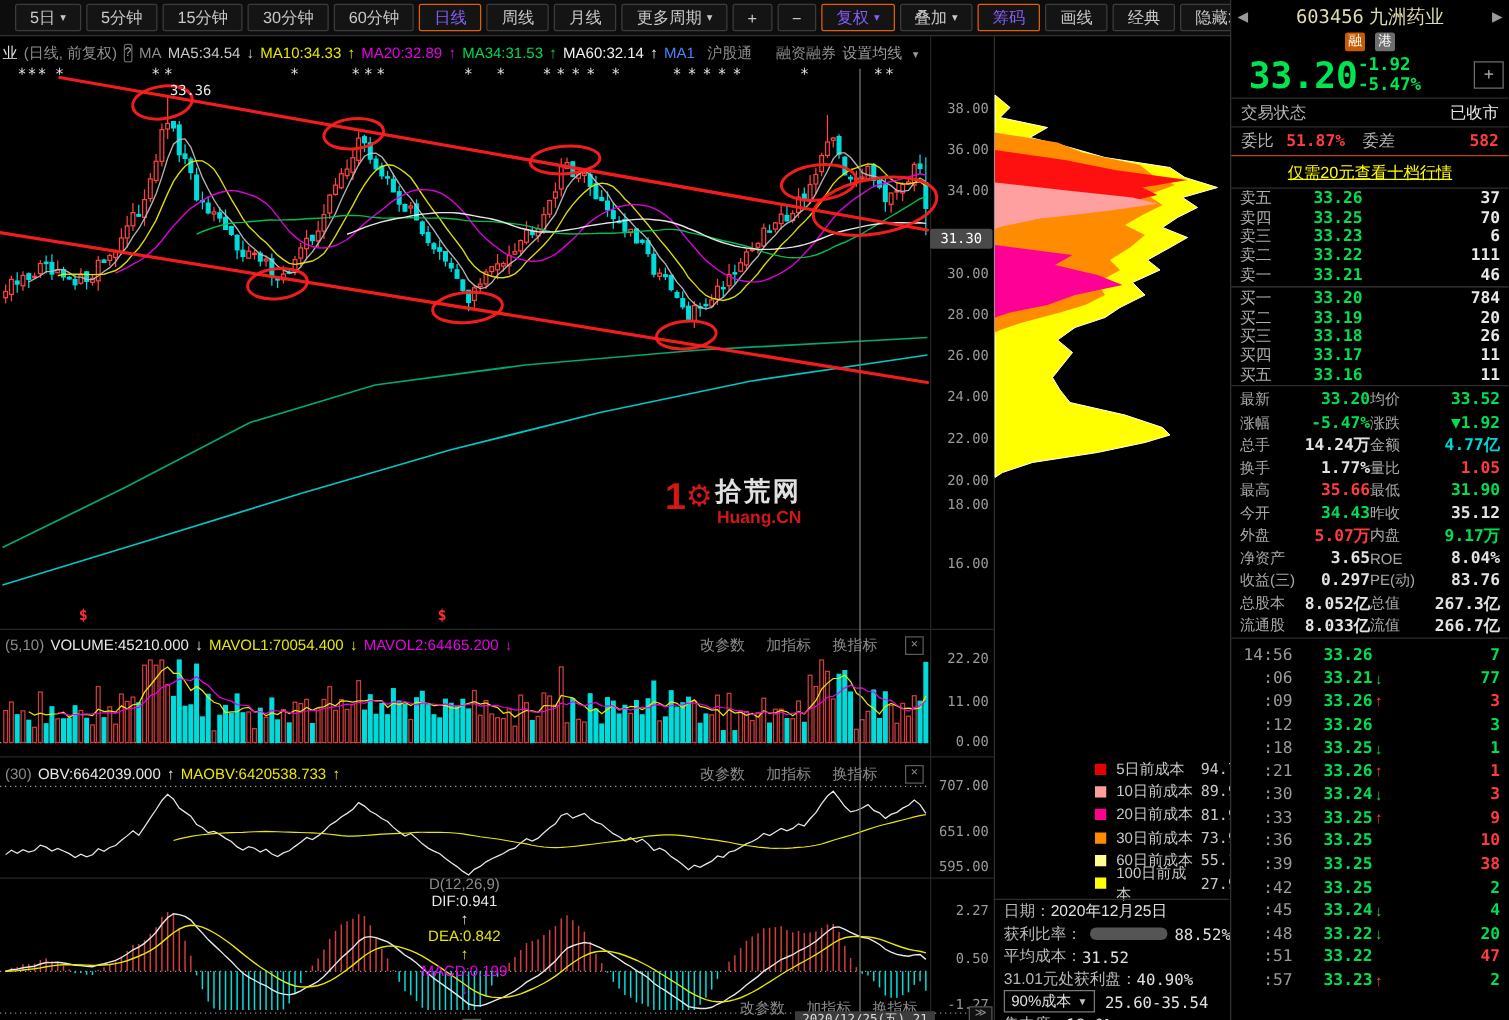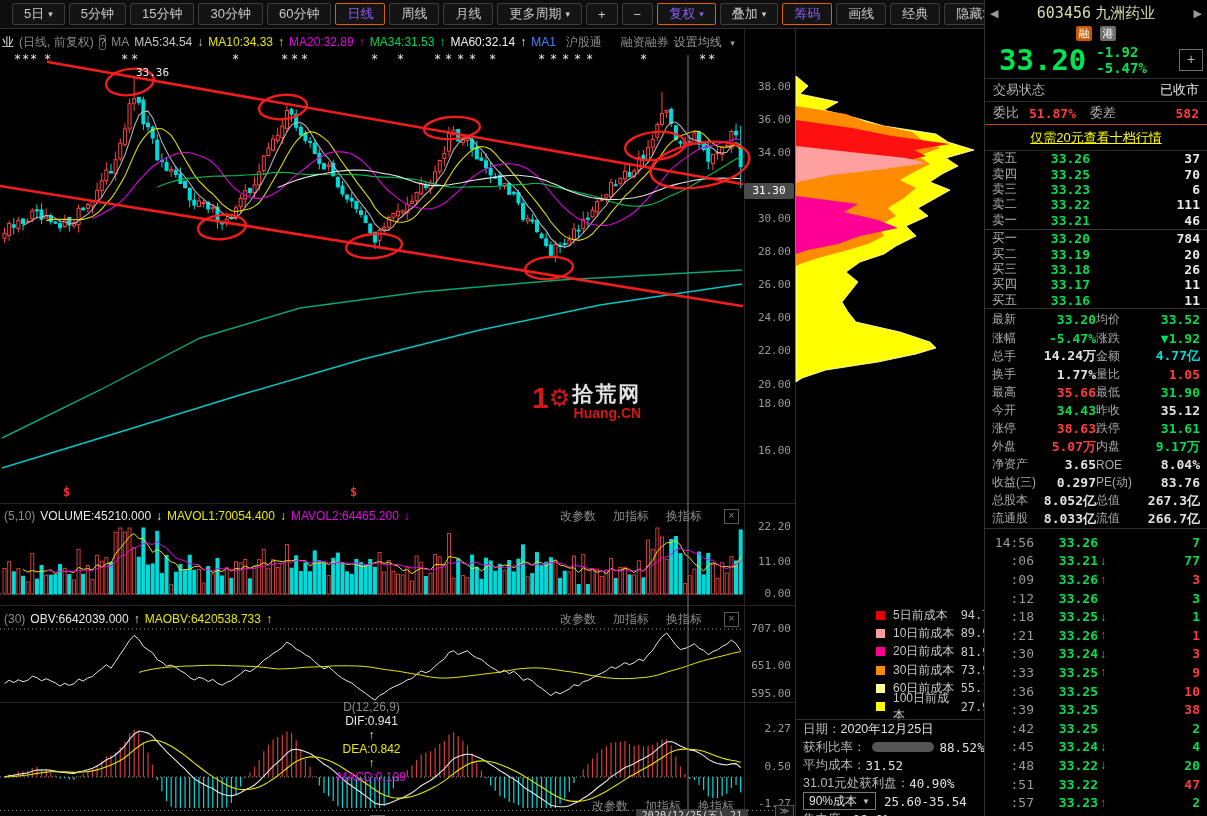--- a/index.html
+++ b/index.html
@@ -63,21 +63,21 @@
   
   .rpanel{position:absolute;left:984px;top:0;width:223px;height:816px;background:#000;
           border-left:1px solid #323232;box-sizing:border-box;display:flex;flex-direction:column;}
   .rp-header{height:26px;display:flex;align-items:center;justify-content:space-between;padding:0 5px;
              font-size:15px;color:#dedead;}
   .rp-nav{color:#9a9a9a;font-size:11px;cursor:pointer;}
   .rp-badges{height:16px;display:flex;justify-content:center;gap:8px;}
   .badge{width:16px;height:15px;color:#fff;font-size:11px;line-height:15px;text-align:center;border-radius:2px;}
   .rp-pricerow{display:flex;align-items:center;padding:0 4px 0 14px;height:36px;}
   .rp-bigprice{font:bold 29px "DejaVu Sans Mono",monospace;color:#00e452;}
-  .rp-chg{margin-left:10px;display:flex;flex-direction:column;line-height:15px;
+  .rp-chg{display:flex;flex-direction:column;line-height:15px;
           font:bold 14px "DejaVu Sans Mono",monospace;color:#00e452;justify-content:space-between;}
   .rp-plus{margin-left:auto;width:22px;height:20px;border:1px solid #6e6e6e;color:#b4b4b4;text-align:center;
            line-height:18px;font-size:14px;cursor:pointer;}
   .rp-status,.rp-weibi{height:22px;display:flex;align-items:center;padding:0 8px;font-size:13px;color:#b4b4b4;}
   .rp-status{border-top:1px solid #2e2e2e;border-bottom:1px solid #2e2e2e;}
   .rp-weibi{border-bottom:1px solid #c2410c;}
   .rp-status .val{margin-left:auto;color:#e8e8e8;}
   .red{color:#ff3c3c;}
   .rp-weibi .v1{margin-left:10px;font:bold 13px "DejaVu Sans Mono",monospace;}
   .rp-weibi .l2{margin-left:14px;}
@@ -1196,30 +1196,20 @@
             <span class="st-l">今开</span>
             <span class="st-v" style="color: rgb(0, 222, 82);">34.43</span>
           </span>
           <span class="st-cell">
             <span class="st-l">昨收</span>
             <span class="st-v" style="color: rgb(226, 226, 226);">35.12</span>
           </span>
         </div>
         <div class="st-row">
           <span class="st-cell">
-            <span class="st-l">涨停</span>
-            <span class="st-v" style="color: rgb(255, 60, 60);">38.63</span>
-          </span>
-          <span class="st-cell">
-            <span class="st-l">跌停</span>
-            <span class="st-v" style="color: rgb(0, 222, 82);">31.61</span>
-          </span>
-        </div>
-        <div class="st-row">
-          <span class="st-cell">
             <span class="st-l">外盘</span>
             <span class="st-v" style="color: rgb(255, 60, 60);">5.07万</span>
           </span>
           <span class="st-cell">
             <span class="st-l">内盘</span>
             <span class="st-v" style="color: rgb(0, 222, 82);">9.17万</span>
           </span>
         </div>
         <div class="st-row">
           <span class="st-cell">

